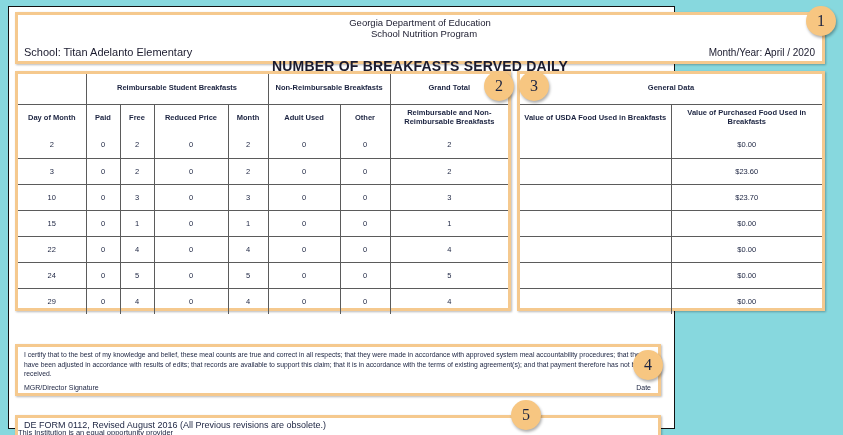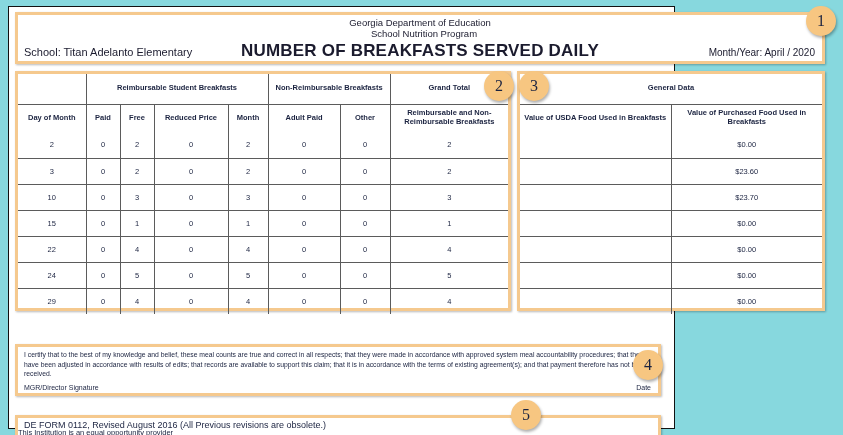--- a/index.html
+++ b/index.html
@@ -36,21 +36,21 @@
 
   
   #titlebox { left: 6px; top: 5px; width: 810px; height: 52px; }
   .title-center {
     text-align: center;
     color: #1b1b2e;
     line-height: 1.15;
   }
   .t-line1 { font-size: 9.5px; padding-top: 3px; }
   .t-line2 { font-size: 9.5px; margin-left: 8px; }
-  .t-line3 { font-size: 17px; font-weight: bold; letter-spacing: .2px; margin-top: 1px; }
+  .t-line3 { font-size: 14px; font-weight: bold; letter-spacing: .2px; margin-top: 18px; }
   #school-line {
     position: absolute; left: 6px; bottom: 3px;
     font-size: 11px; color: #1b1b2e;
   }
   #monthyear-line {
     position: absolute; right: 7px; bottom: 3px;
     font-size: 10px; color: #1b1b2e; padding-left: 30px;
   }
 
   
@@ -164,21 +164,21 @@
             <th colspan="4">Reimbursable Student Breakfasts</th>
             <th colspan="2">Non-Reimbursable Breakfasts</th>
             <th>Grand Total</th>
           </tr>
           <tr class="h-sub">
             <th>Day of Month</th>
             <th>Paid</th>
             <th>Free</th>
             <th>Reduced Price</th>
             <th>Month</th>
-            <th>Adult Paid</th>
+            <th>Adult Used</th>
             <th>Other</th>
             <th>Reimbursable and Non-Reimbursable Breakfasts</th>
           </tr>
         </thead>
         <tbody id="left-rows">
             <tr class="r-data">
               <td>2</td>
               <td>0</td>
               <td>2</td>
               <td>0</td>

